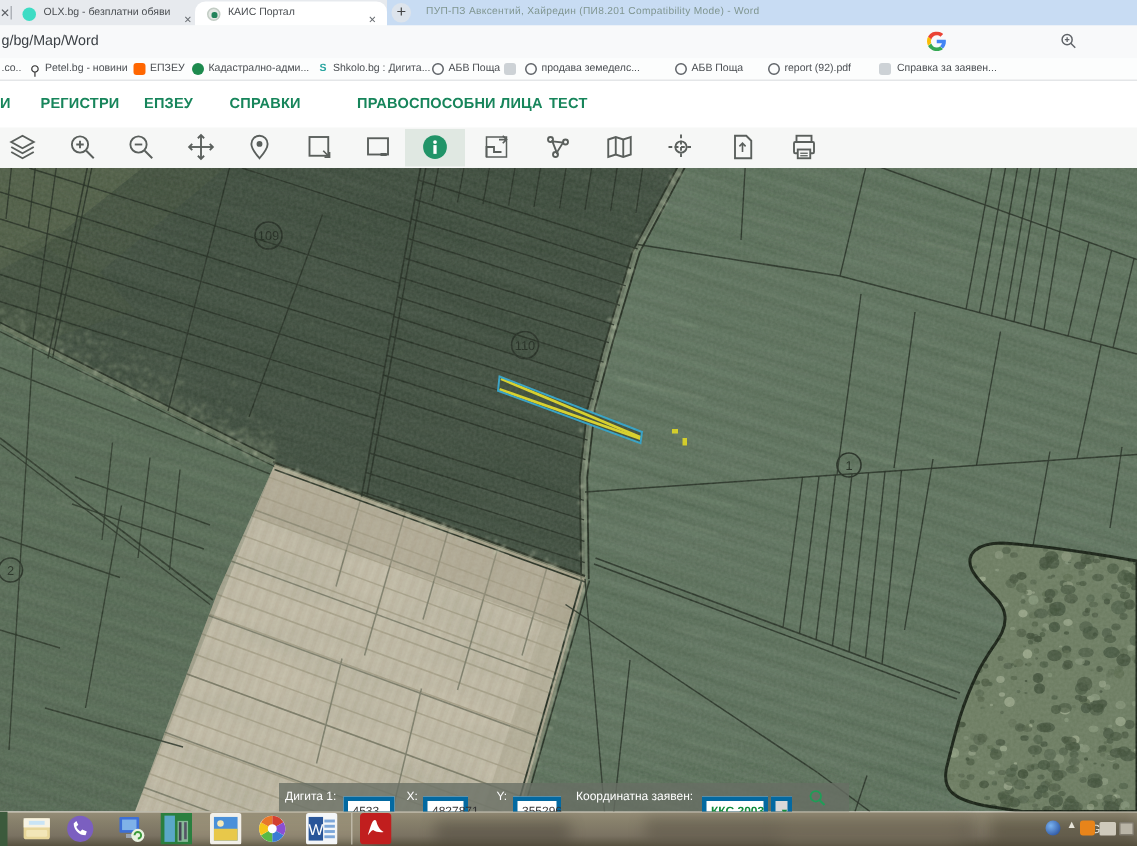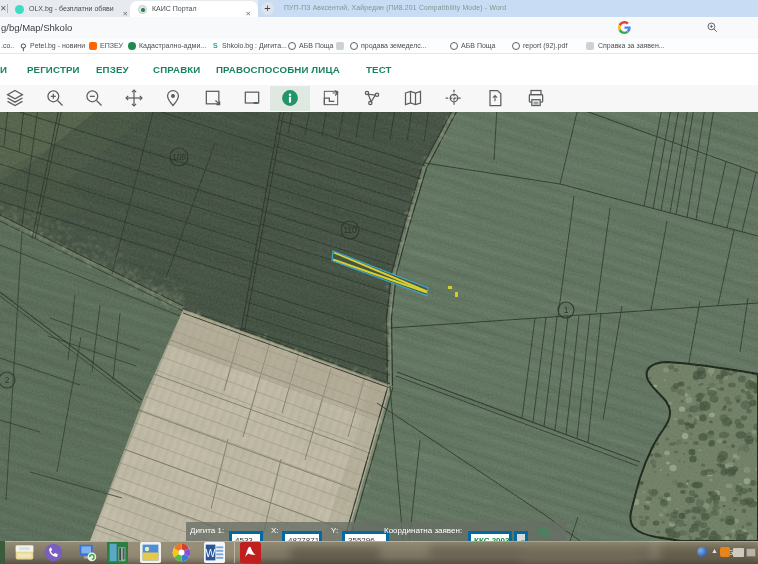--- a/index.html
+++ b/index.html
@@ -53,21 +53,21 @@
     </div>
   <div class="tab" id="tab2">
       <span class="fav" style="left:8px;background:#e3e8e3;border:1px solid #c2ccc4"></span>
       <span class="fav" style="left:11px;top:7px;width:3.5px;height:3.5px;background:#23835a"></span>
       <span style="position:absolute;left:22px">КАИС Портал</span>
       <span class="tabx" style="right:7px">✕</span>
     </div>
   <div id="plus">+</div>
 </div>
 <div id="addr">
-    <span id="url">g/bg/Map/Shkolo</span>
+    <span id="url">g/bg/Map/Word</span>
   <svg class="abs" style="left:618px;top:4px" width="13" height="13" viewBox="0 0 48 48">
       <path fill="#EA4335" d="M24 9.5c3.5 0 6.6 1.2 9.1 3.6l6.8-6.8C35.8 2.4 30.2 0 24 0 14.6 0 6.5 5.4 2.6 13.2l7.9 6.2C12.4 13.7 17.7 9.5 24 9.5z"></path>
       <path fill="#4285F4" d="M46.5 24.5c0-1.6-.1-3.1-.4-4.5H24v9h12.7c-.6 2.9-2.2 5.4-4.7 7.1l7.3 5.7c4.3-4 7.2-9.9 7.2-17.3z"></path>
       <path fill="#FBBC05" d="M10.5 19.4l-7.9-6.2C.9 16.5 0 20.1 0 24s.9 7.5 2.6 10.8l7.9-6.2c-.6-1.4-1-3-1-4.6s.4-3.2 1-4.6z"></path>
       <path fill="#34A853" d="M24 48c6.2 0 11.4-2 15.3-5.2l-7.3-5.7c-2 1.4-4.7 2.2-8 2.2-6.3 0-11.6-4.2-13.5-9.9l-7.9 6.2C6.5 42.6 14.6 48 24 48z"></path>
     </svg>
   <svg class="abs" style="left:706px;top:4px" width="13" height="13" viewBox="0 0 24 24">
       <circle cx="10" cy="10" r="6.2" fill="none" stroke="#5f6368" stroke-width="1.8"></circle>
       <line x1="14.5" y1="14.5" x2="20" y2="20" stroke="#5f6368" stroke-width="1.8"></line>
       <line x1="7.2" y1="10" x2="12.8" y2="10" stroke="#5f6368" stroke-width="1.6"></line>
@@ -95,21 +95,21 @@
   <span class="bmi" style="left:523px">report (92).pdf</span>
   <span class="bmi" style="left:586px"><span class="ic" style="background:#cdd2d6"></span></span>
   <span class="bmi" style="left:598px">Справка за заявен...</span>
 </div>
 
 <div id="menu">
   <span style="left:0px">И</span>
   <span style="left:27px">РЕГИСТРИ</span>
   <span style="left:96px">ЕПЗЕУ</span>
   <span style="left:153px">СПРАВКИ</span>
-  <span style="left:216px">ПРАВОСПОСОБНИ ЛИЦА</span>
+  <span style="left:238px">ПРАВОСПОСОБНИ ЛИЦА</span>
   <span style="left:366px">ТЕСТ</span>
 </div>
 <div id="tools">
 <span class="ticon" style="left:5px"><svg viewBox="0 0 24 24" fill="none" stroke="#5a5f5c" stroke-width="1.5">
         <path d="M12 3 L21 8 L12 13 L3 8 Z"></path>
         <path d="M3 12 L12 17 L21 12"></path>
         <path d="M3 16 L12 21 L21 16"></path>
       </svg></span>
 <span class="ticon" style="left:45px"><svg viewBox="0 0 24 24" fill="none" stroke="#5a5f5c" stroke-width="1.5">
         <circle cx="10" cy="10" r="6.5"></circle>
@@ -1721,23 +1721,23 @@
 <path d="M0,107 L183,198 L90,429 L0,429 Z" fill="#3c4a38" opacity="0.20"></path>
 <rect width="758" height="429" fill="#31402f" opacity="0.07"></rect>
 <g clip-path="url(#mapclip)">
         <rect width="758" height="429" filter="url(#grain)" opacity="0.20"></rect>
       </g>
     </svg></div>
 <div id="status">
   <span class="slb" style="left:4px">Дигита 1:</span>
   <span class="sbox" style="left:43px;width:34px">4533</span>
   <span class="slb" style="left:85px">X:</span>
-  <span class="sbox" style="left:96px;width:40px">4827871</span>
+  <span class="sbox" style="left:96px;width:30px">4827871</span>
   <span class="slb" style="left:145px">Y:</span>
-  <span class="sbox" style="left:156px;width:47px">355296</span>
+  <span class="sbox" style="left:156px;width:32px">355296</span>
   <span class="slb" style="left:198px">Координатна заявен:</span>
   <span class="sbox" style="left:282px;width:44px;color:#0f8a3d;font-weight:bold;text-align:center">ККС 2003</span>
   <span class="sbox" style="left:328px;width:14px;background:#d9d9d9;text-align:center;color:#0f8a3d;font-size:6px;line-height:12px">▼</span>
   <svg class="abs" style="left:352px;top:3px" width="14" height="14" viewBox="0 0 24 24">
       <circle cx="10" cy="10" r="6" fill="none" stroke="#1f9d57" stroke-width="2"></circle>
       <line x1="14.5" y1="14.5" x2="20" y2="20" stroke="#1f9d57" stroke-width="2.4"></line>
     </svg>
 </div>
 <div id="task">
   <div style="position:absolute;left:0;top:0;width:758px;height:23px;background:linear-gradient(180deg,#958d77 0%,#87806b 30%,#7a7262 70%,#57513f 100%)"></div>

